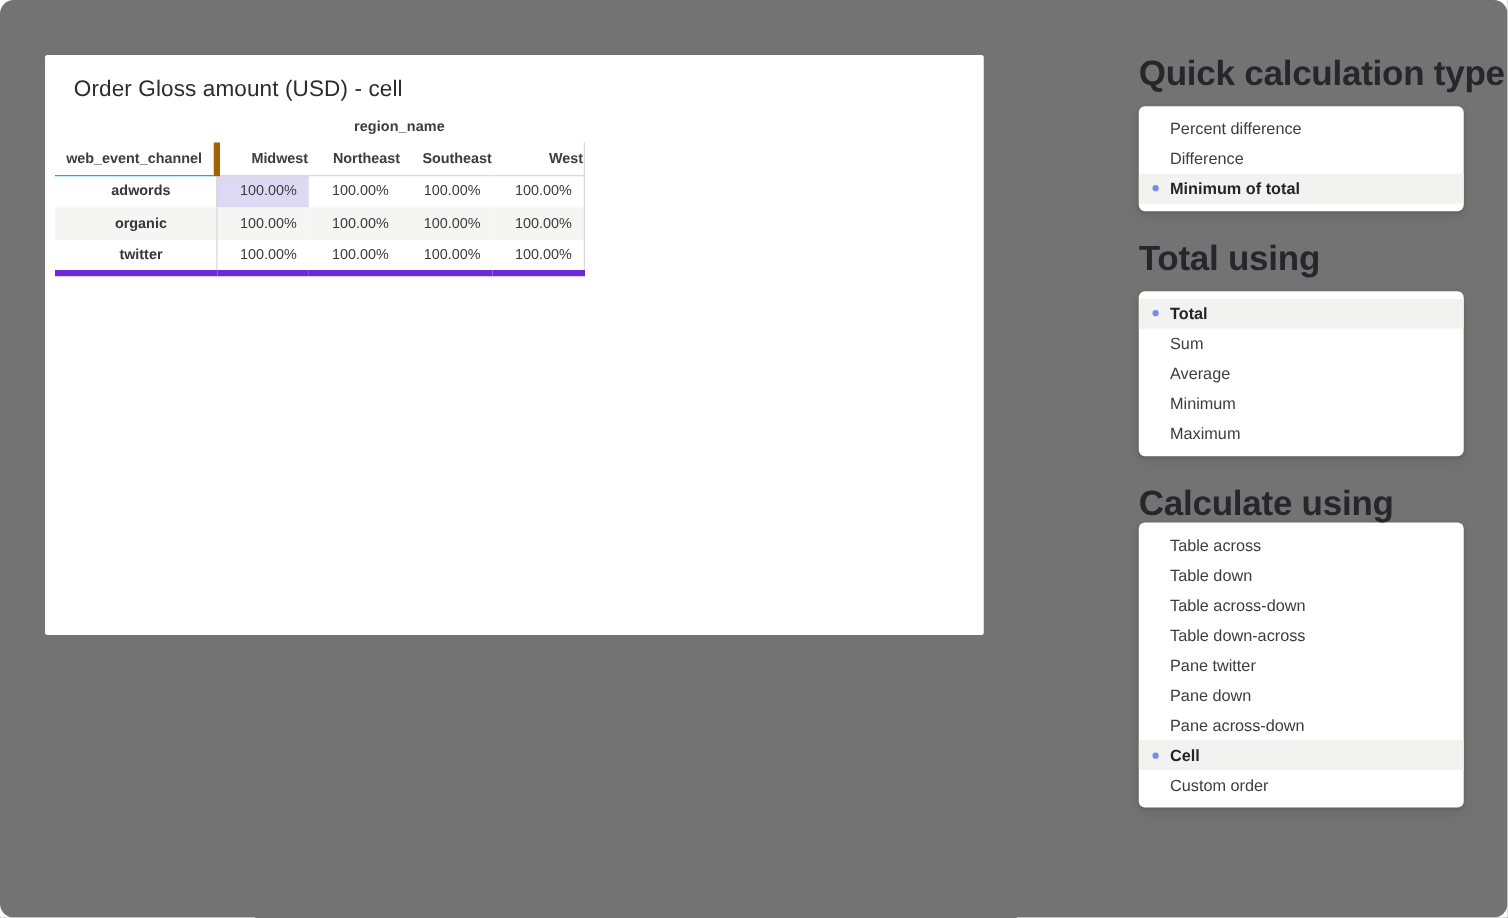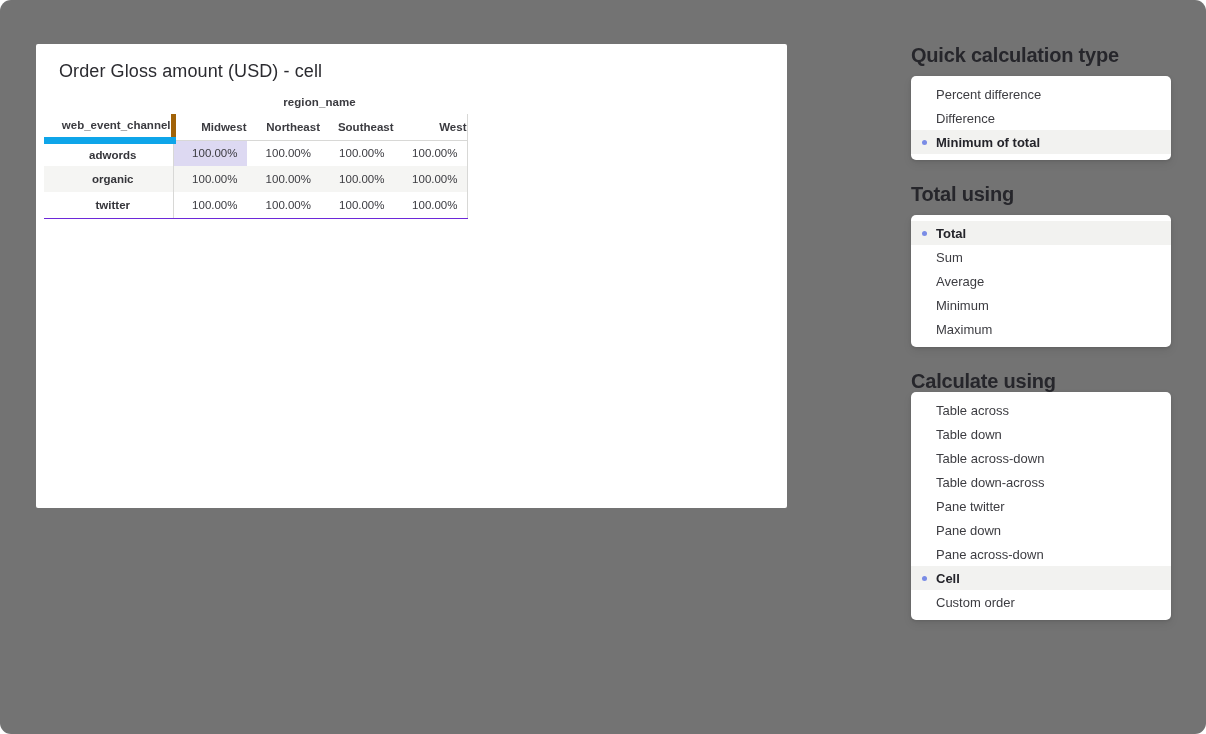--- a/index.html
+++ b/index.html
@@ -60,24 +60,24 @@
   table.pivot-table td {
     font-size: 11.5px;
     color: #3b3b40;
     padding: 0;
     height: 26px;
     vertical-align: middle;
     white-space: nowrap;
   }
   th.rowhead-title {
     width: 129px;
-    text-align: right;
+    text-align: center;
     font-weight: 700;
     padding-left: 9px;
-    border-bottom: 7px solid #0ea5e9;
+    border-bottom: 1px solid #0ea5e9;
   }
   th.colhead {
     width: 73.5px;
     text-align: right;
     font-weight: 700;
     padding-right: 9px;
     border-bottom: 1px solid #d8d8d6;
   }
   th.colhead.first-measure { border-left: 5px solid #a16207; }
   th.colhead.last-measure  { border-right: 1px solid #d8d8d6; }
@@ -91,32 +91,32 @@
   }
   tbody td.val {
     text-align: right;
     padding-right: 9px;
     color: #3b3b40;
     font-weight: 400;
   }
   tbody td.first-measure { border-left: 1px solid #d8d8d6; }
   tbody td.last-measure  { border-right: 1px solid #d8d8d6; }
   tbody tr.striped td { background: #f5f5f3; }
-  tbody tr:last-child td { border-bottom: 1px solid #6d28d9; }
+  tbody tr:last-child td { border-bottom: 5px solid #6d28d9; }
   td.cell-highlight { background: #ddd9f2 !important; }
 
   
   #right-rail {
     position: absolute;
     left: 911px; top: 44px;
     width: 260px;
   }
   .section { margin-bottom: 0; }
   .section-heading {
-    font-size: 20px;
+    font-size: 28px;
     font-weight: 700;
     color: #26262b;
     letter-spacing: -0.2px;
     line-height: 1.1;
     white-space: nowrap;
   }
   .option-panel {
     background: #ffffff;
     border-radius: 5px;
     box-shadow: 0 1px 3px rgba(0,0,0,0.13), 0 4px 10px rgba(0,0,0,0.07);

